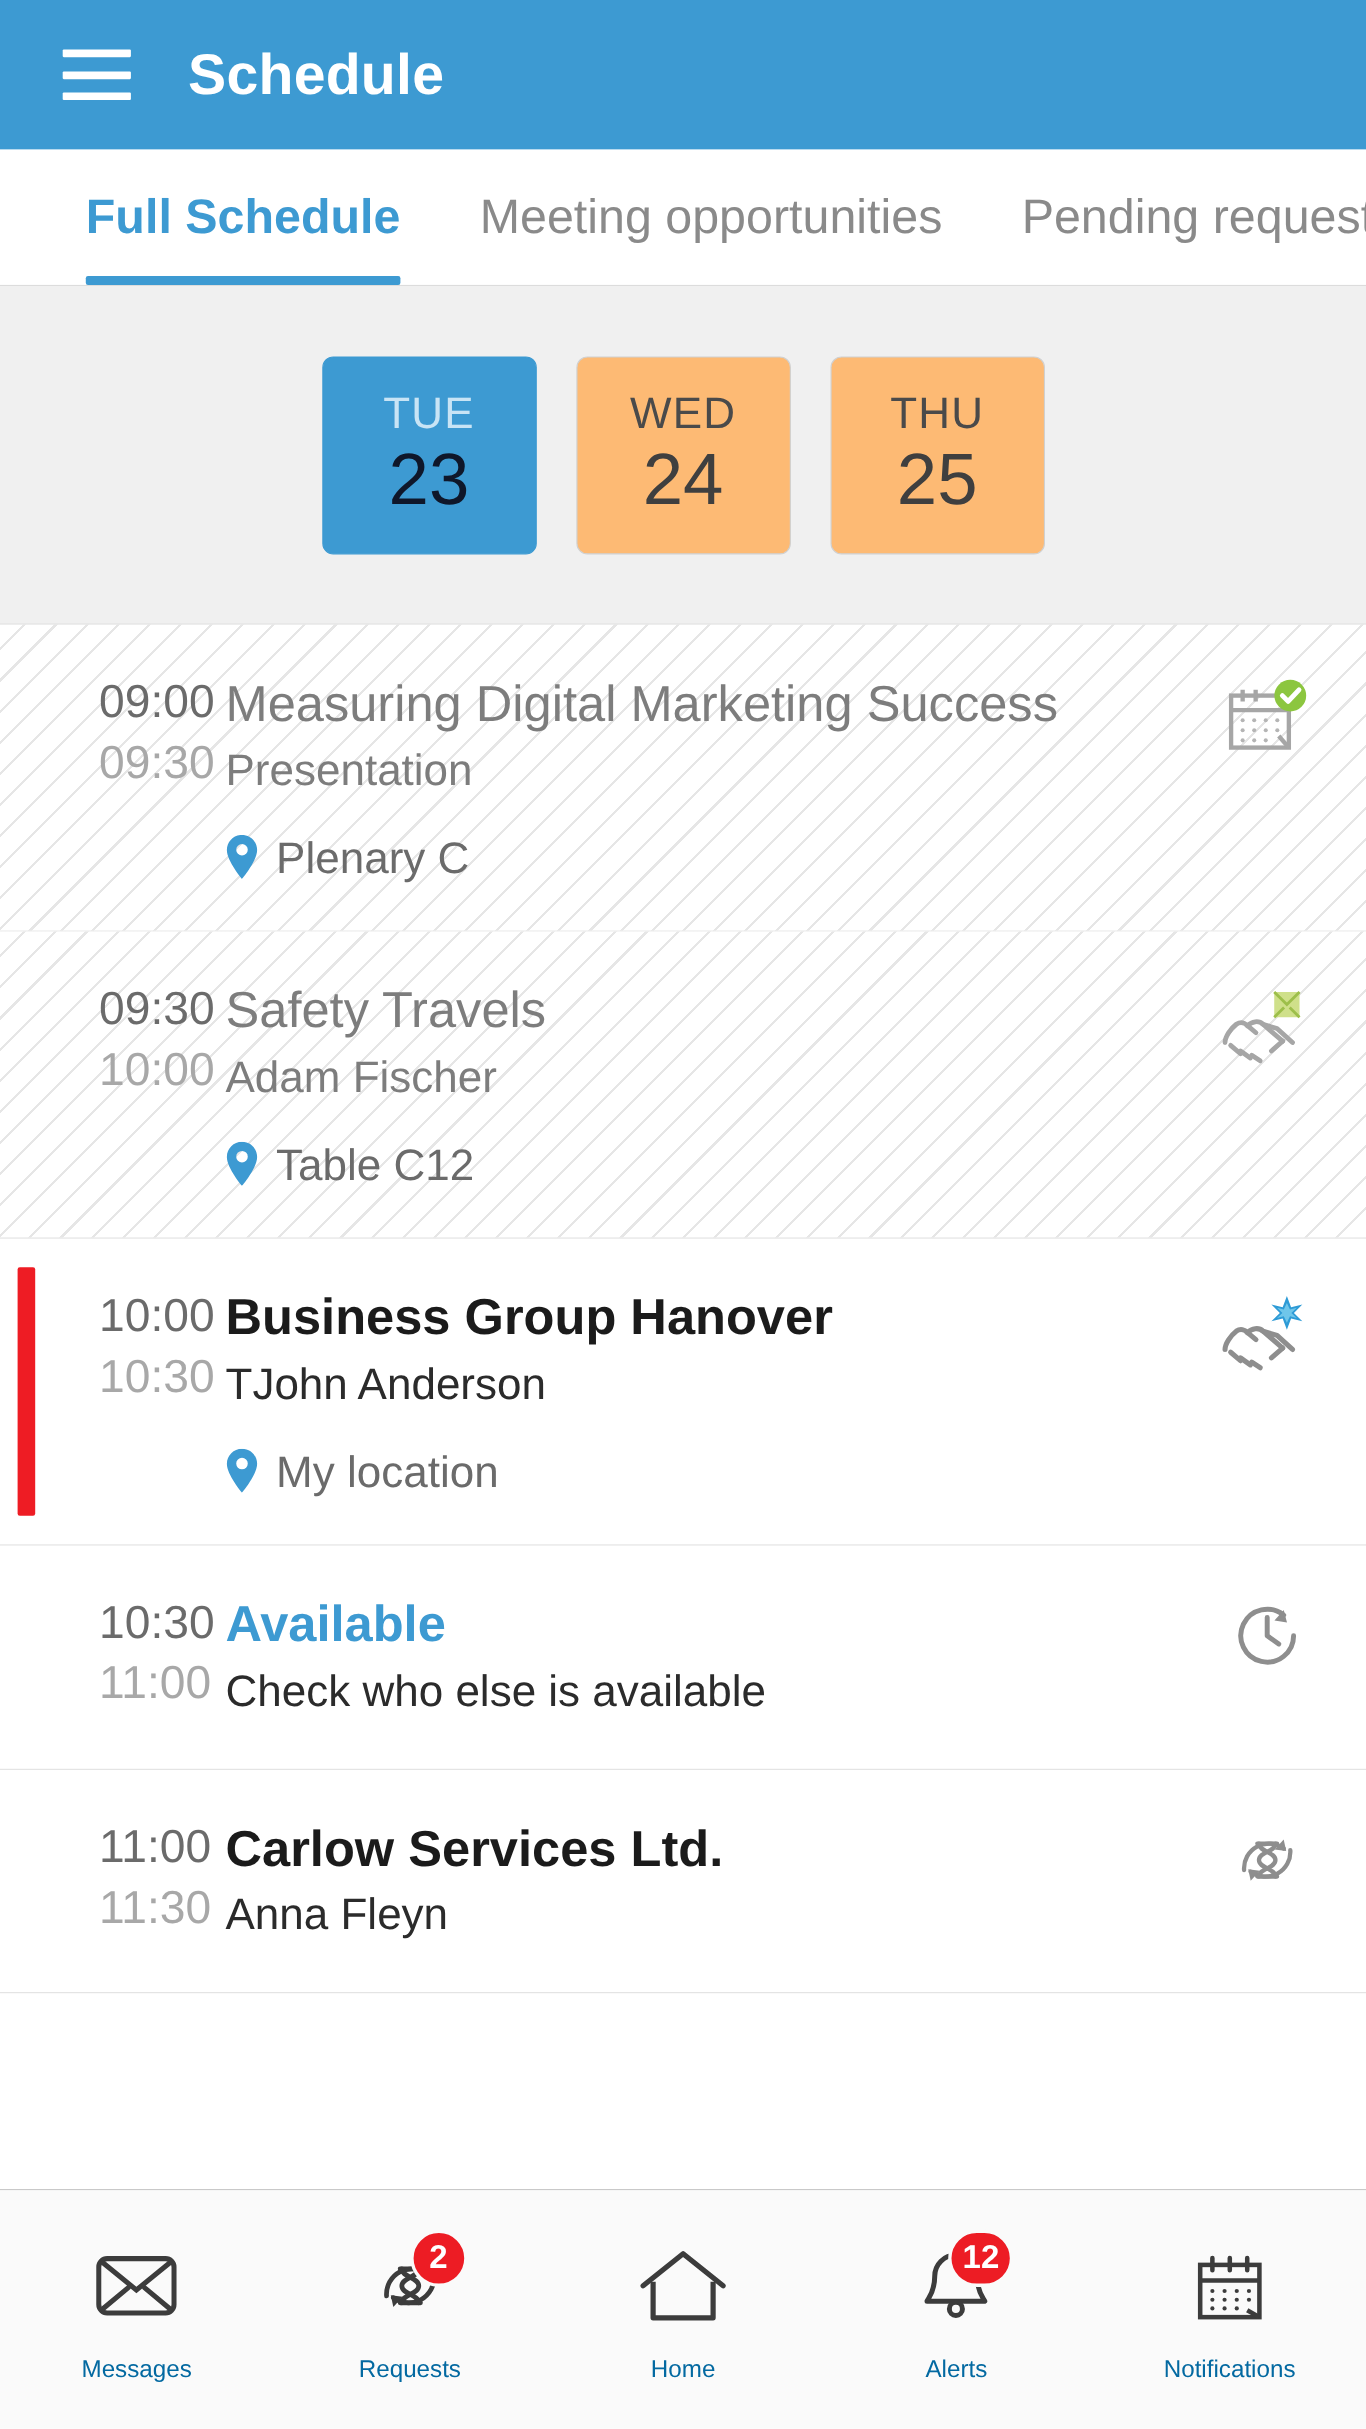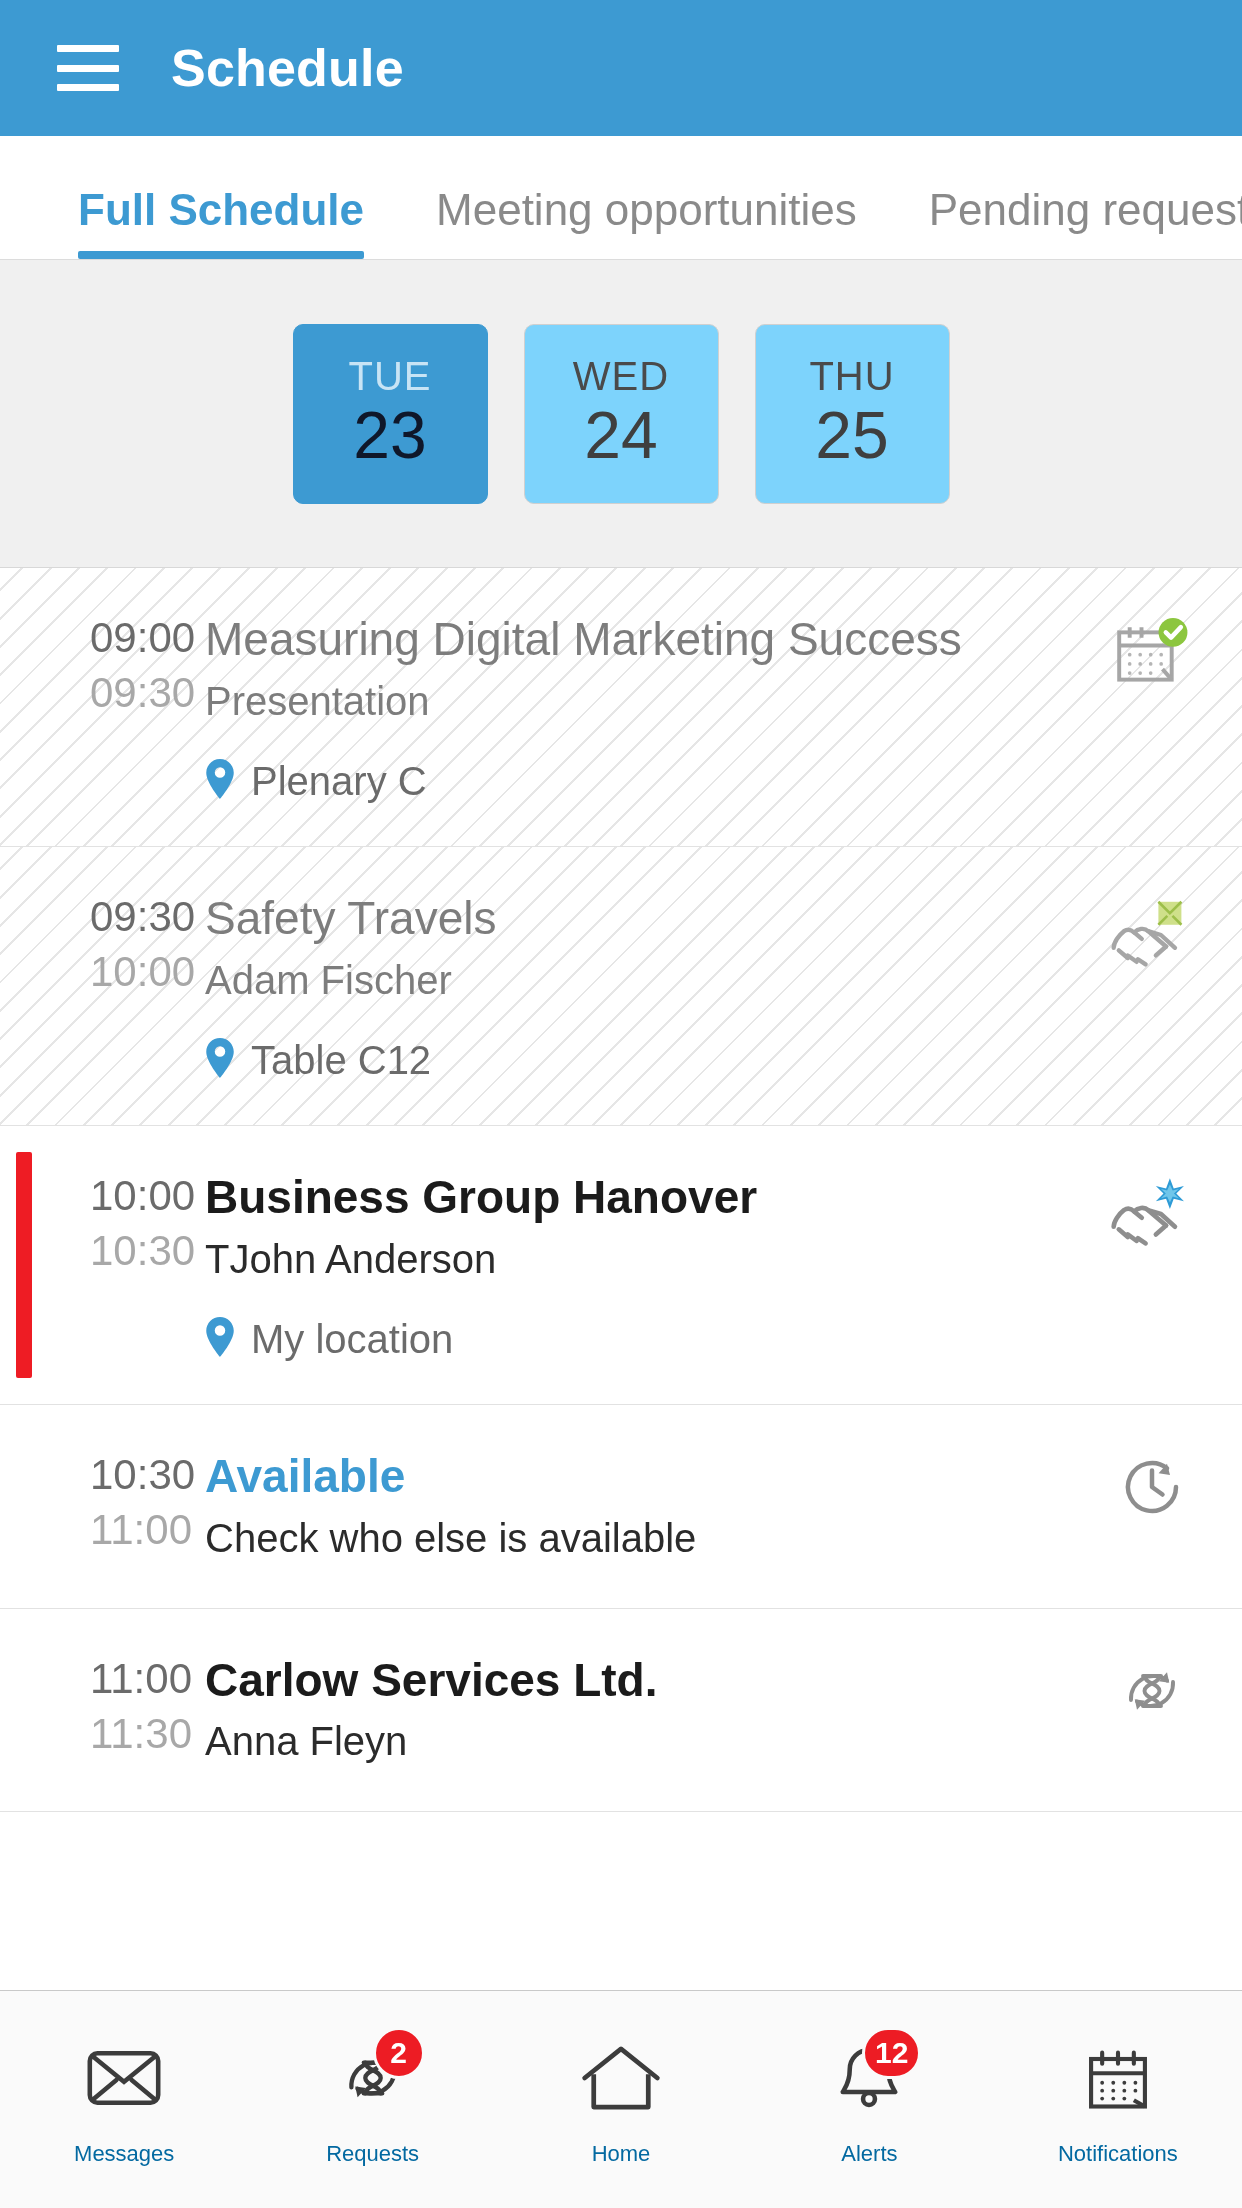--- a/index.html
+++ b/index.html
@@ -20,36 +20,36 @@
   .hamburger span{ display:block; height:7px; background:#ffffff; border-radius:1px; }
   .header-title{ color:#ffffff; font-size:52px; font-weight:bold; letter-spacing:.2px; }
 
   
   .tabbar{
     height:124px; background:#ffffff; display:flex; align-items:flex-end;
     border-bottom:1px solid #dcdcdc; white-space:nowrap; overflow:hidden;
     padding-left:78px;
   }
   .tab{
-    font-size:44px; color:#8a8a8a; padding:0 0 24px 0; margin-right:72px;
+    font-size:44px; color:#8a8a8a; padding:0 0 36px 0; margin-right:72px;
     position:relative; flex:0 0 auto; cursor:pointer;
   }
   .tab.active{ color:#3d9ad2; font-weight:bold; }
   .tab.active::after{
     content:""; position:absolute; left:0; right:0; bottom:0;
     height:8px; background:#3d9ad2; border-radius:2px;
   }
 
   
   .datestrip{
     height:308px; background:#f0f0f0; border-bottom:1px solid #d8d8d8;
     display:flex; align-items:center; justify-content:center; gap:36px;
   }
   .datecard{
-    width:195px; height:180px; border-radius:10px; background:#7dd3fc;
+    width:195px; height:180px; border-radius:10px; background:#fdba74;
     border:1px solid #d0d0d0; display:flex; flex-direction:column;
     align-items:center; justify-content:center; cursor:pointer;
   }
   .datecard .dow{ font-size:40px; color:#4a4a4a; letter-spacing:1px; line-height:1.1; }
   .datecard .dnum{ font-size:66px; color:#3f3f3f; line-height:1.15; }
   .datecard.selected{ background:#3d9ad2; border-color:#3d9ad2; }
   .datecard.selected .dow{ color:#c8e4f5; }
   .datecard.selected .dnum{ color:#0f172a; }
 
   

